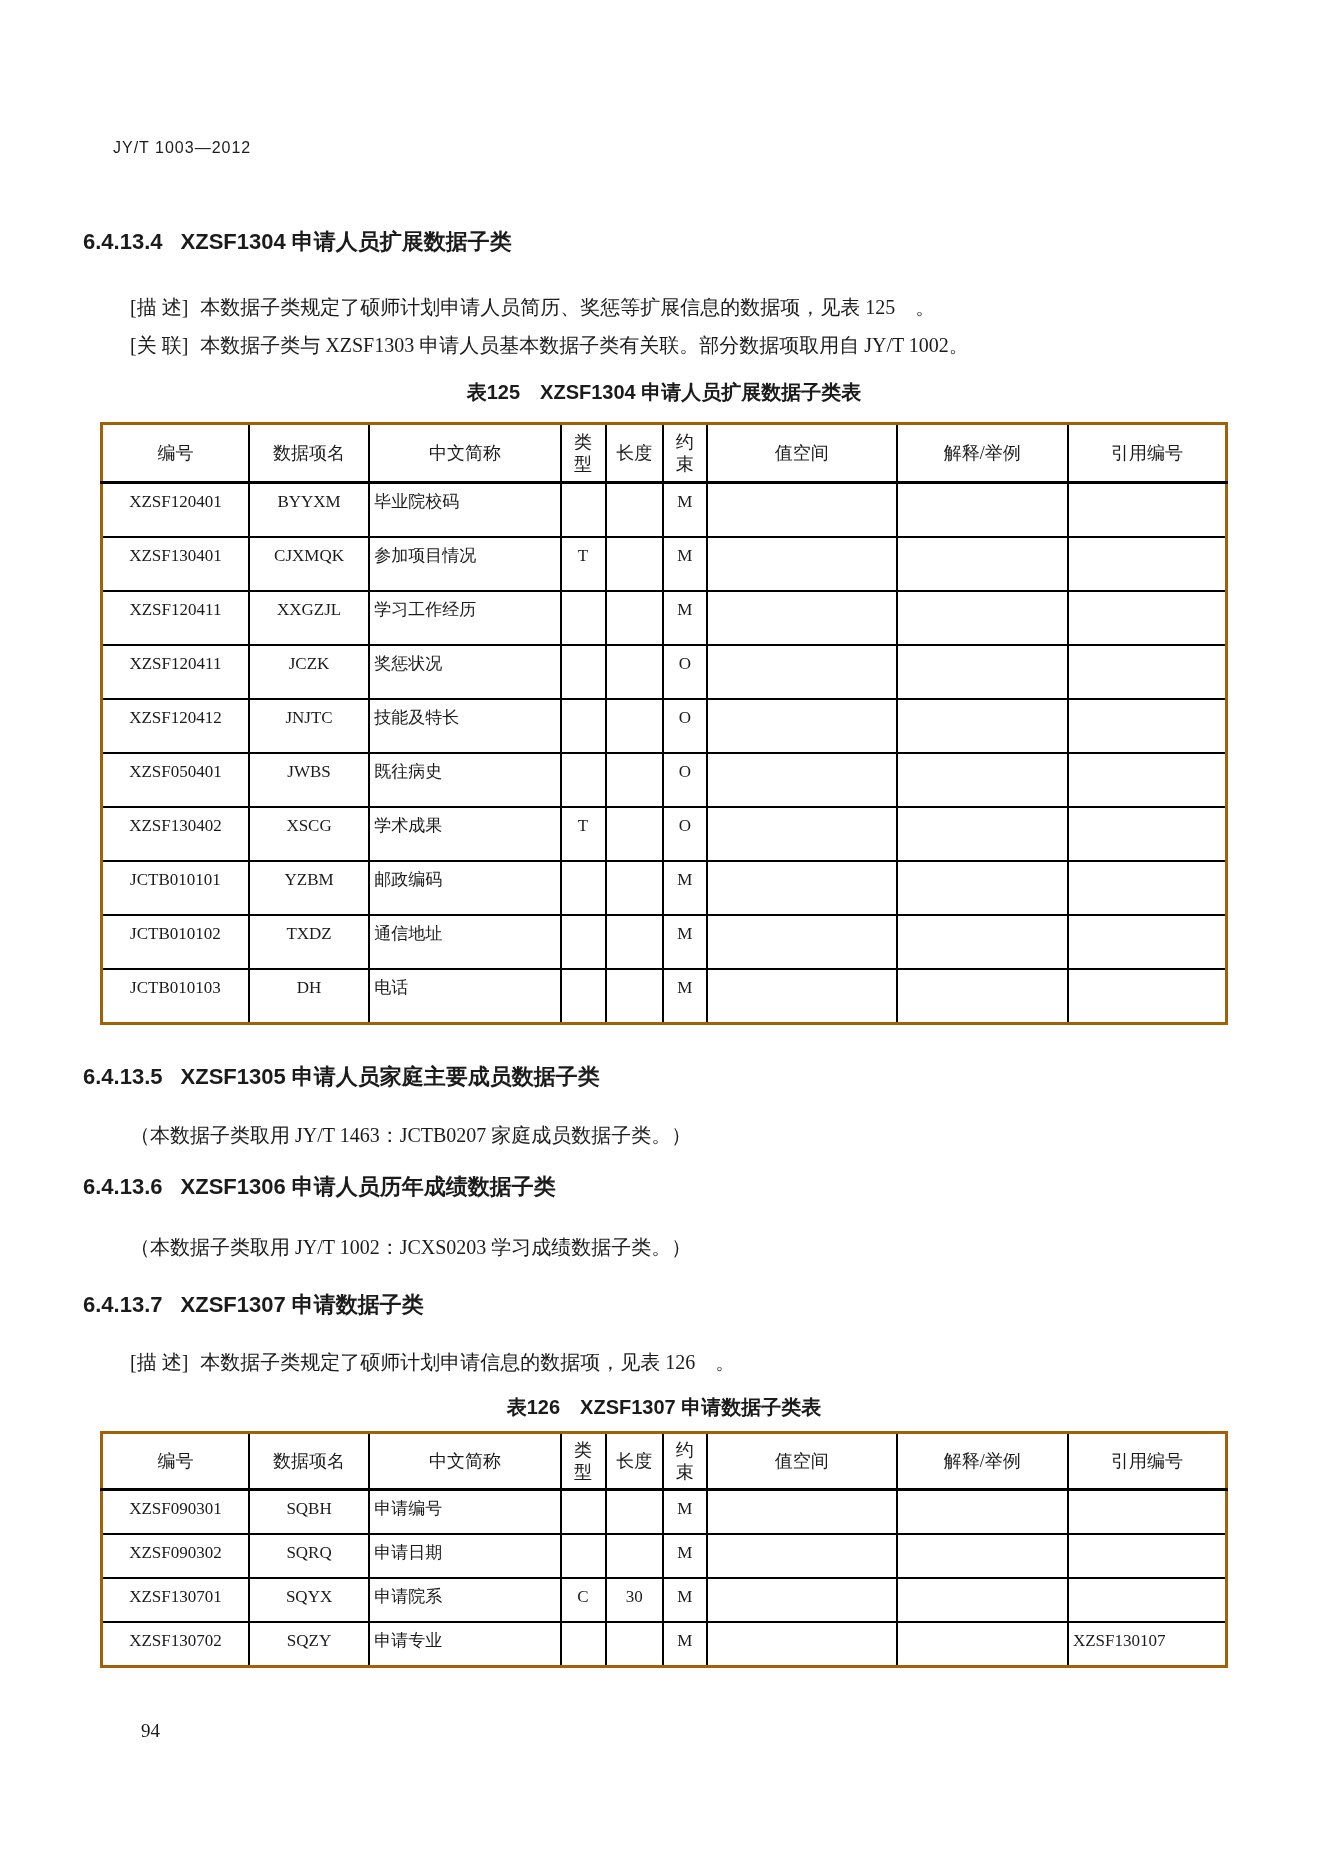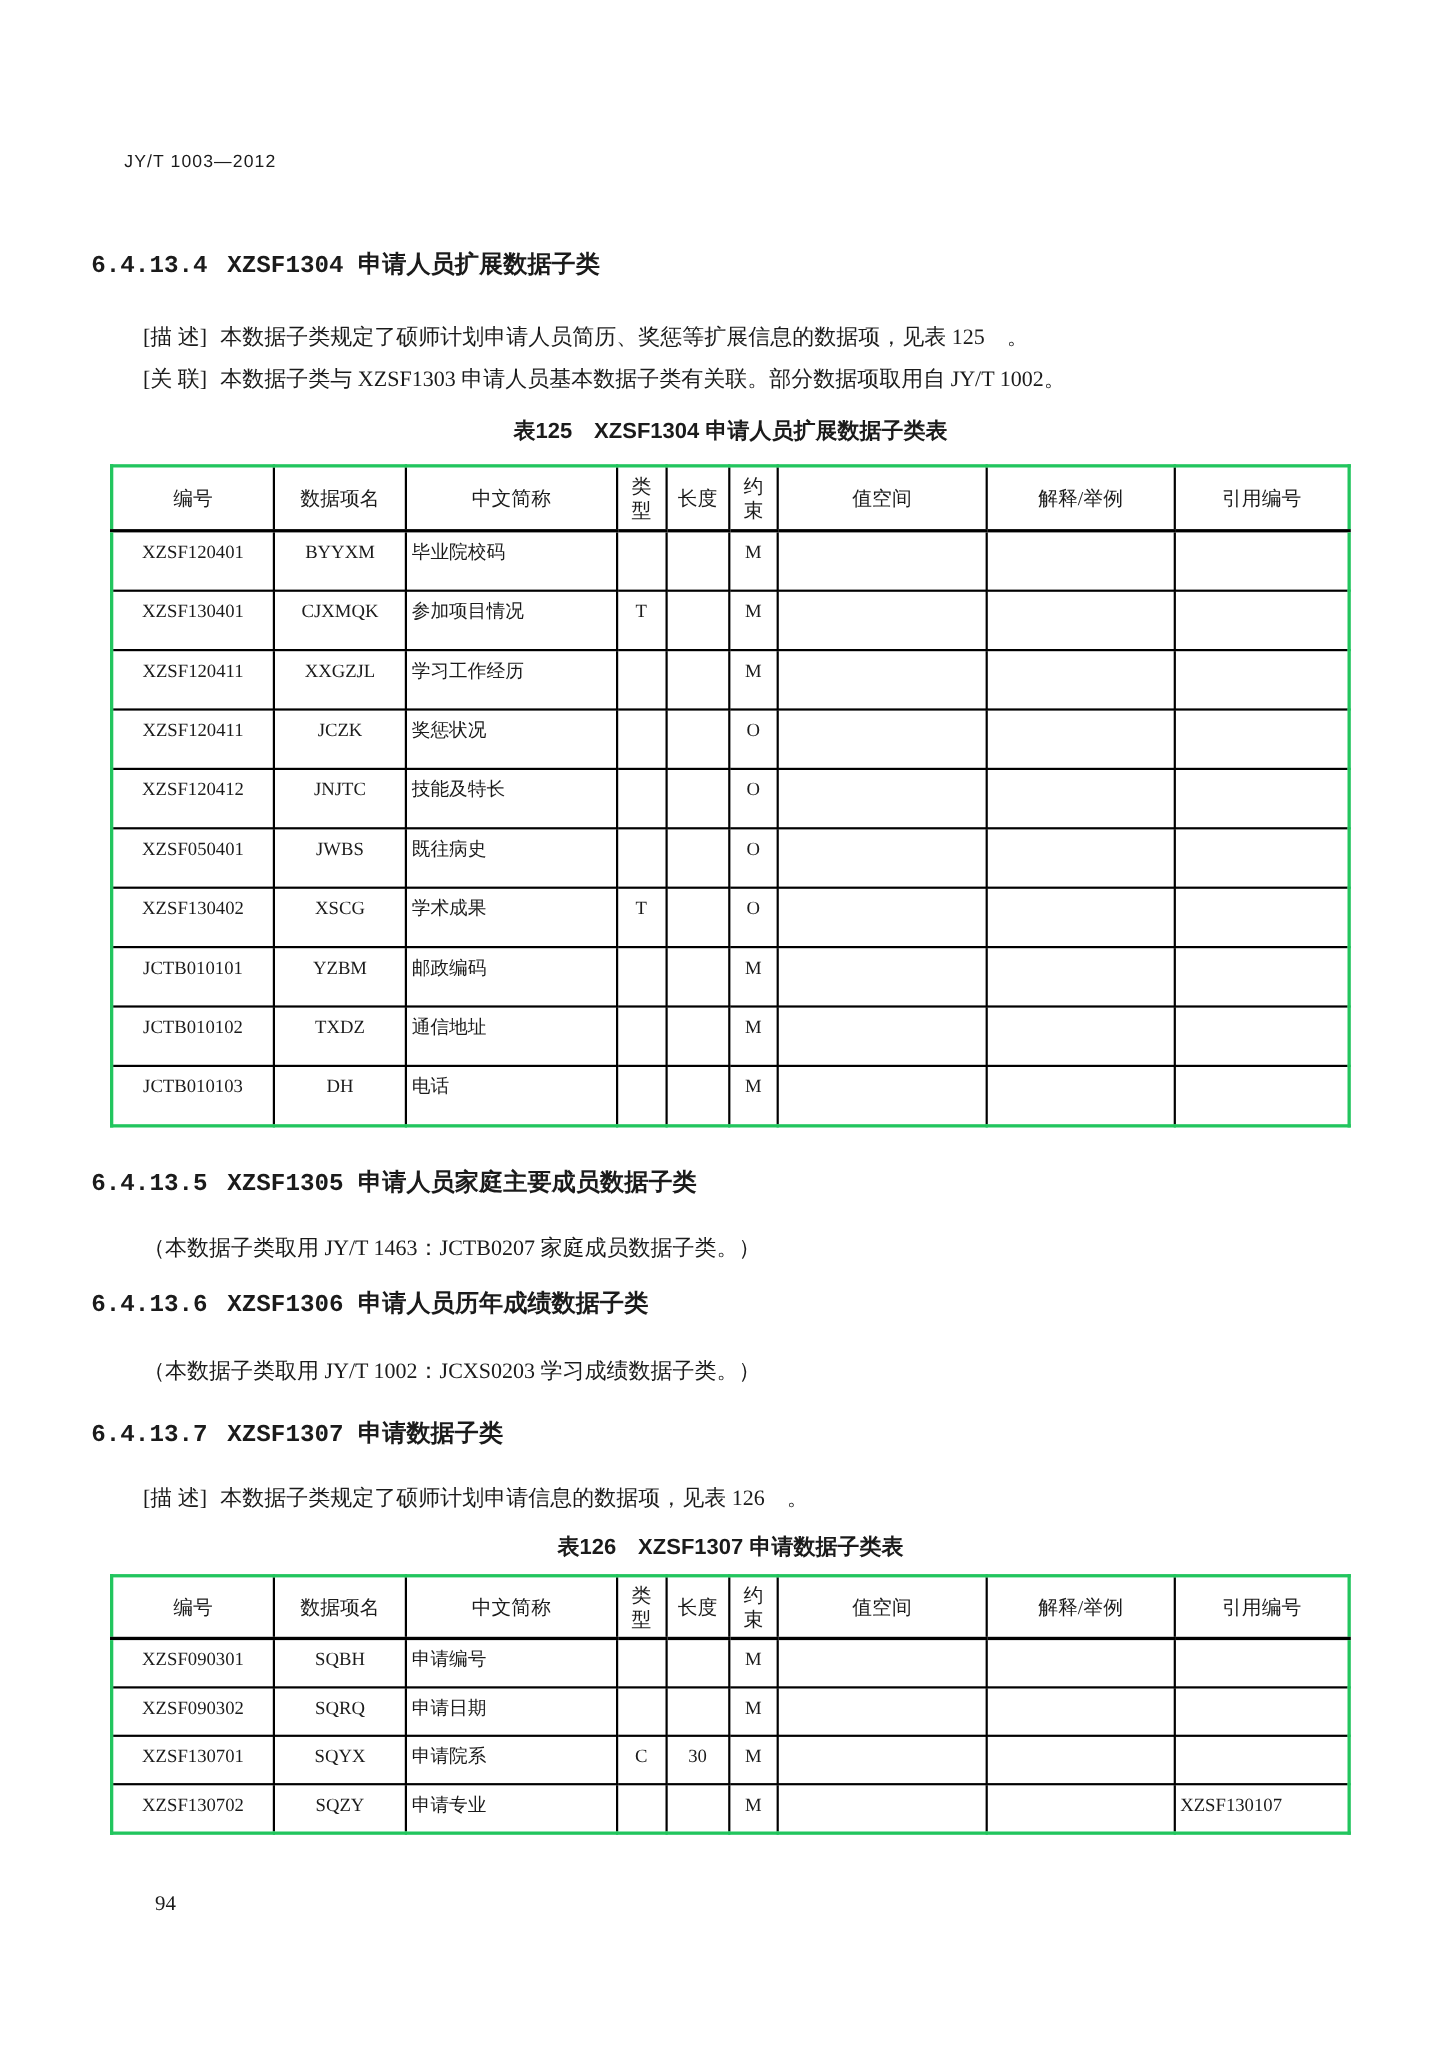--- a/index.html
+++ b/index.html
@@ -15,21 +15,21 @@
   }
   .content { box-sizing:border-box; padding:136px 95px 0 100px; }
 
   .doc-code {
     font-family:"Liberation Sans","DejaVu Sans",sans-serif;
     font-size:16px; line-height:24px; letter-spacing:1px;
     margin-left:13px;
   }
 
   .section-heading {
-    font-family:Liberation Mono, monospace;
+    font-family:Liberation Sans, sans-serif;
     font-weight:bold; font-size:22px; line-height:28px;
     margin:0 0 0 -17px;
   }
   .section-heading .num { margin-right:18px; }
   .h-1304 { margin-top:68px; }
   .h-1305 { margin-top:38px; }
   .h-1306 { margin-top:24px; }
   .h-1307 { margin-top:30px; }
 
   .para { font-size:20px; line-height:38px; margin:0 0 0 30px; }
@@ -44,21 +44,21 @@
   .table-title {
     font-family:"Liberation Sans","DejaVu Sans",sans-serif;
     font-weight:bold; font-size:20px; line-height:24px;
     text-align:center; margin:0;
   }
   .tt-125 { margin-top:16px; }
   .tt-126 { margin-top:14px; }
 
   table.data-table {
     width:100%; border-collapse:collapse; table-layout:fixed;
-    border:3px solid #22c55e;
+    border:3px solid #a16207;
     font-family:"Liberation Serif","DejaVu Serif",serif;
     font-size:17px;
     margin-top:18px;
   }
   table.t126 { margin-top:12px; }
   table.data-table th {
     font-weight:normal; font-size:18px;
     border:2px solid #000; border-bottom:3px solid #000;
     text-align:center; vertical-align:middle;
     line-height:22px; padding:4px 2px;

